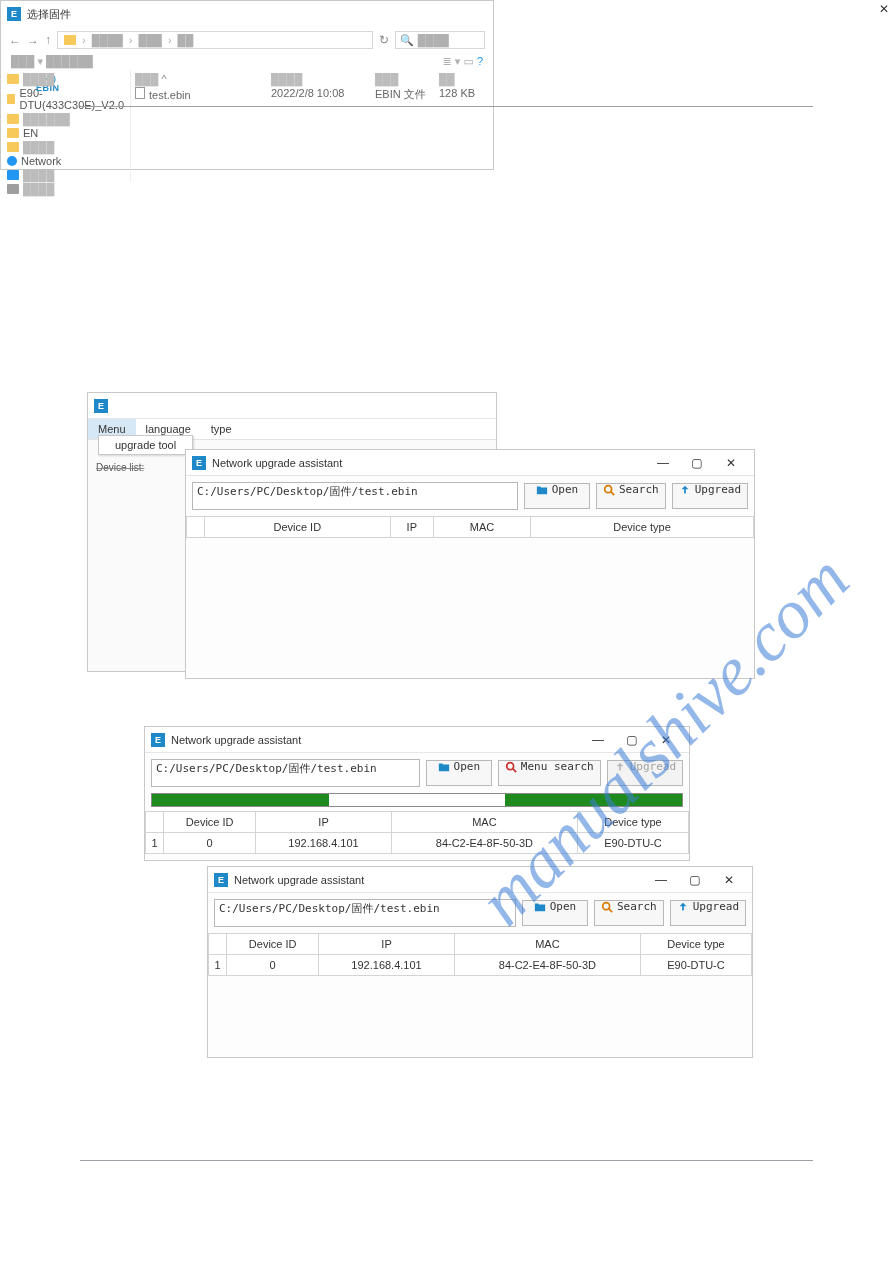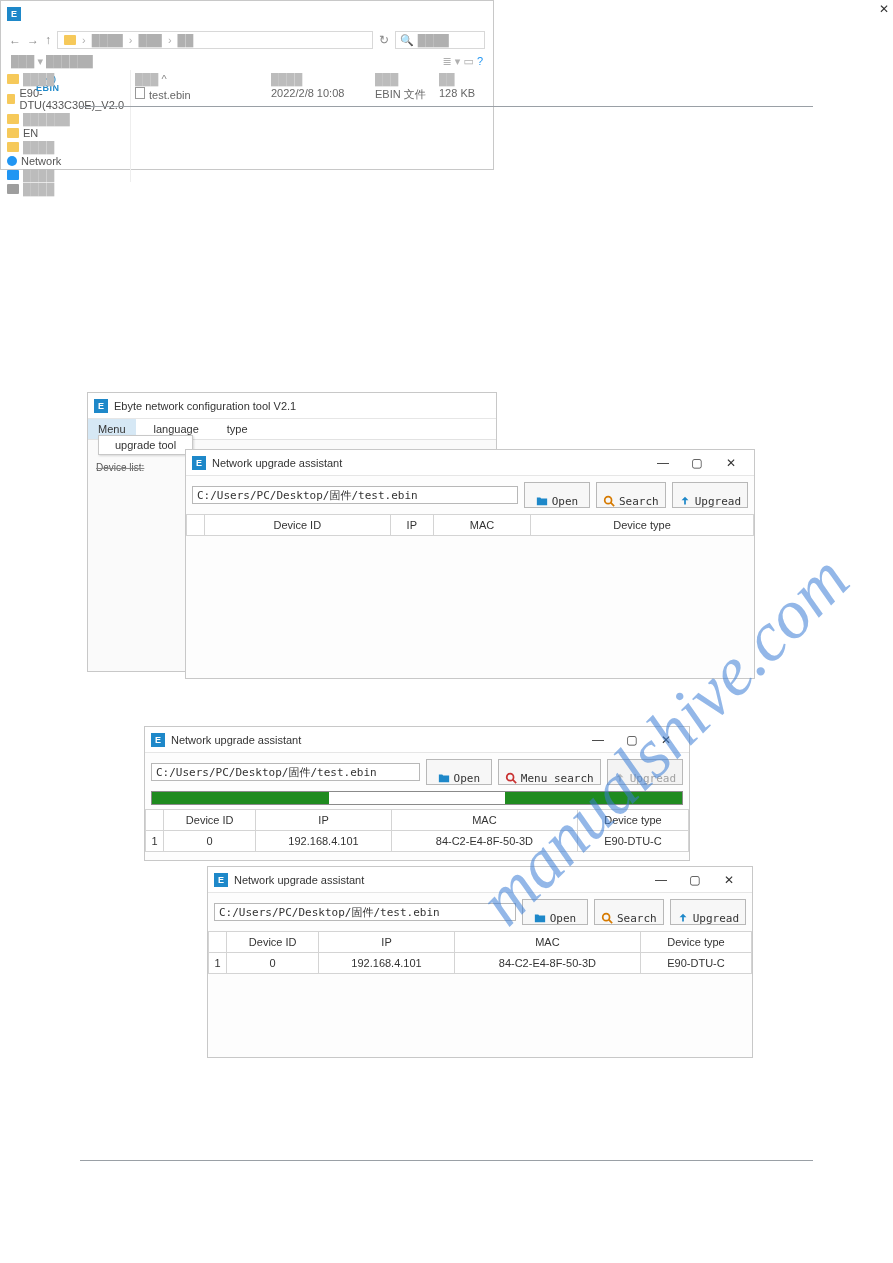--- a/index.html
+++ b/index.html
@@ -106,21 +106,21 @@
   
   #config-tool {
     top: 392px;
     left: 87px;
     width: 410px;
     height: 280px;
     background: #fafafa;
   }
   #config-tool .menubar {
     display: flex;
-    gap: 8px;
+    gap: 0;
     background: #fff;
     border-bottom: 1px solid #e2e2e2;
     font-size: 11px;
   }
   #config-tool .menubar .menu-item {
     padding: 4px 10px;
   }
   #config-tool .menubar .menu-item.sel {
     background: #d6e8f5;
   }
@@ -153,35 +153,35 @@
 
   
   .toolbar-row {
     display: flex;
     align-items: center;
     gap: 6px;
     padding: 6px;
   }
   .path-input {
     flex: 1;
-    height: 18px;
+    height: 28px;
     border: 1px solid #b8b8b8;
     background: #fff;
     padding: 0 4px;
     font-family: "SimSun", monospace;
     font-size: 11px;
     line-height: 18px;
   }
   .btn {
     height: 20px;
     min-width: 66px;
     border: 1px solid #b8b8b8;
     background: #f7f7f7;
     display: flex;
-    align-items: flex-start;
+    align-items: flex-end;
     justify-content: center;
     gap: 4px;
     font-family: "SimSun", monospace;
     font-size: 11px;
     padding: 12px 6px;
   }
   .btn.disabled { color: #a2a2a2; background:#f3f3f3; }
   .ico {
     width: 12px; height: 12px;
     display: inline-flex; align-items:center; justify-content:center;
@@ -331,21 +331,20 @@
   <span>EBIN</span>
 </div>
 <div class="page-rule-top"></div>
 <div class="page-rule-bottom"></div>
 
 <div class="watermark">manualshive.com</div>
 
 <div id="config-tool" class="win">
   <div class="titlebar">
     <div class="app-icon">E</div>
-    <div class="title-text">Ebyte network configuration tool V2.1</div>
   </div>
   <div class="menubar">
     <div class="menu-item sel">Menu</div>
     <div class="menu-item">language</div>
     <div class="menu-item">type</div>
   </div>
   <div class="submenu">upgrade tool</div>
   <div class="panel-label">Device list:</div>
   <div class="col-header">Device ID</div>
 </div>
@@ -397,20 +396,21 @@
       <th>MAC</th>
       <th>Device type</th>
     </tr>
   </tbody>
     </table>
 </div>
 
 <div id="file-dialog">
   <div class="titlebar" style="border-bottom:none;padding-left:6px">
     <div class="app-icon">E</div>
+    <div class="title-text">选择固件</div>
     <div class="fd-close">✕</div>
   </div>
   <div class="fd-nav">
     <span class="arrow">←</span>
     <span class="arrow">→</span>
     <span class="arrow">↑</span>
     <div class="crumb">
       <span class="fld-ico"></span>
       <span>›</span>
         <span>████</span>

